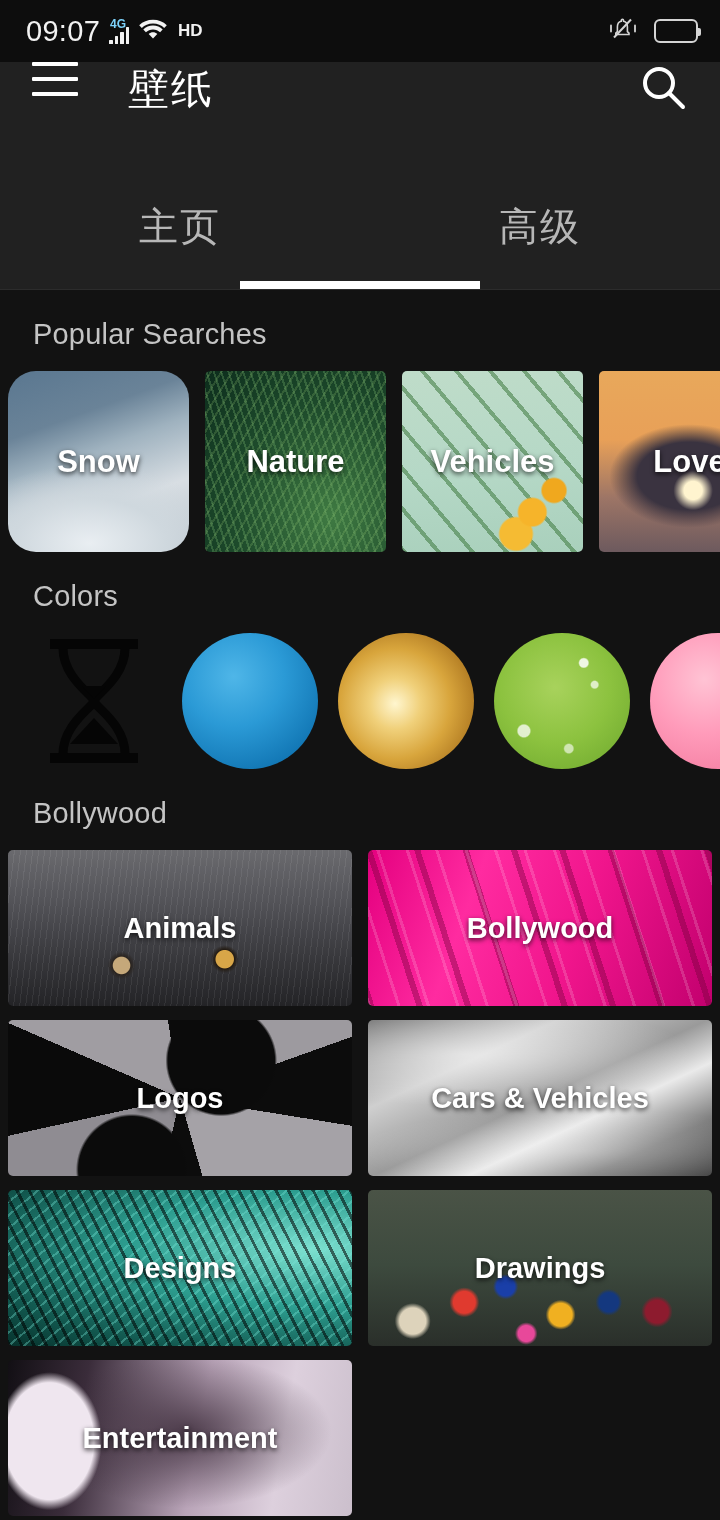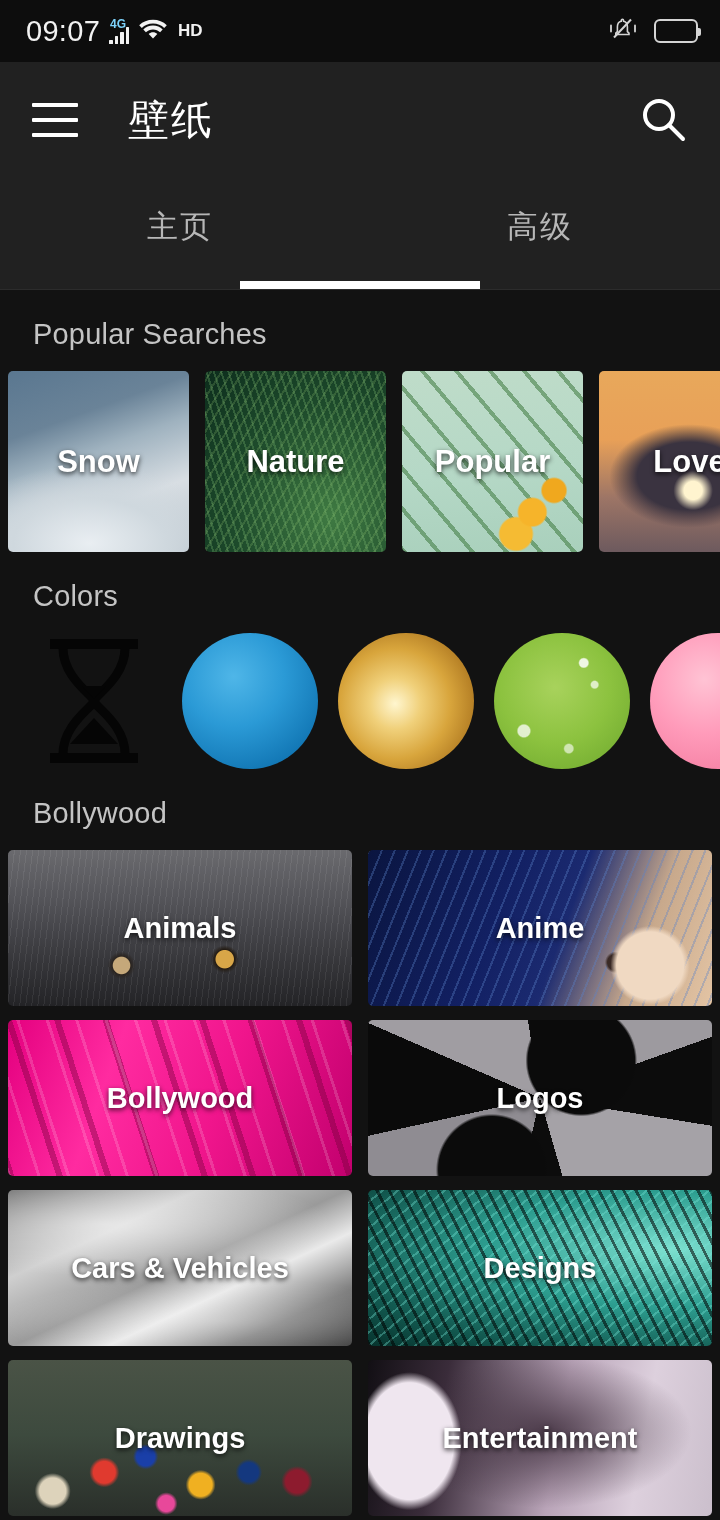--- a/index.html
+++ b/index.html
@@ -71,21 +71,20 @@
     background: #c9c9c9;
     border-radius: 2px;
     width: 92%;
   }
 
   
   .app-bar {
     height: 116px;
     background: #212121;
     display: flex;
-    align-items: center;
     padding: 0 30px 0 32px;
   }
   .hamburger {
     width: 46px; height: 34px;
     display: flex; flex-direction: column; justify-content: space-between;
     cursor: pointer;
     flex: none;
   }
   .hamburger span { display: block; height: 4px; background: #ffffff; border-radius: 1px; width: 100%; }
   .app-title {
@@ -106,21 +105,21 @@
     display: flex;
     position: relative;
     border-bottom: 1px solid #2c2c2c;
   }
   .tab {
     flex: 1;
     display: flex;
     align-items: center;
     justify-content: center;
     color: #b7b7b7;
-    font-size: 31px;
+    font-size: 39px;
     letter-spacing: 2px;
     cursor: pointer;
     position: relative;
     padding-bottom: 14px;
   }
   .tab.active { color: #ffffff; }
   .tab-indicator {
     position: absolute;
     bottom: 0;
     height: 8px;
@@ -174,20 +173,21 @@
     z-index: 3;
     padding: 0 6px;
   }
   .pop-card .label { font-size: 31px; }
 
   
   .img-snow {
     background:
       radial-gradient(ellipse 120% 70% at 45% 95%, #e9eef2 0%, #cfd8de 35%, rgba(207,216,222,0) 62%),
       linear-gradient(160deg, #5a7790 0%, #6a8398 28%, #9fb2bf 45%, #d8dee3 70%, #b9c3cb 100%);
+    border-radius: 28px;
   }
   .img-nature {
     background:
       repeating-linear-gradient(72deg, rgba(120,180,110,.30) 0 2px, rgba(0,0,0,0) 2px 7px),
       repeating-linear-gradient(-58deg, rgba(160,210,120,.20) 0 2px, rgba(0,0,0,0) 2px 9px),
       radial-gradient(ellipse at 70% 80%, #3f7a42 0%, #1d4a2b 55%, #0c2c1c 100%),
       linear-gradient(150deg, #09251a 0%, #14452c 50%, #0a2a1d 100%);
   }
   .img-flowers {
     background:
@@ -388,21 +388,21 @@
 
   <div class="section-title">Popular Searches</div>
   <div class="rail">
     <div class="pop-card img-snow">
       <div class="label">Snow</div>
     </div>
     <div class="pop-card img-nature">
       <div class="label">Nature</div>
     </div>
     <div class="pop-card img-flowers">
-      <div class="label">Popular</div>
+      <div class="label">Vehicles</div>
     </div>
     <div class="pop-card img-love">
       <div class="label">Love</div>
     </div>
   </div>
 
   <div class="section-title">Colors</div>
   <div class="colors-rail">
     <div class="swatch-placeholder">
       <svg width="106" height="130" viewBox="0 0 106 130">
@@ -416,23 +416,20 @@
     <div class="swatch sw-gold"></div>
     <div class="swatch sw-green"></div>
     <div class="swatch sw-pink"></div>
   </div>
 
   <div class="section-title">Bollywood</div>
   <div class="grid">
     <div class="cat-card img-animals">
       <div class="label">Animals</div>
     </div>
-    <div class="cat-card img-anime">
-      <div class="label">Anime</div>
-    </div>
     <div class="cat-card img-bollywood">
       <div class="label">Bollywood</div>
     </div>
     <div class="cat-card img-logos">
       <div class="label">Logos</div>
     </div>
     <div class="cat-card img-cars">
       <div class="label">Cars &amp; Vehicles</div>
     </div>
     <div class="cat-card img-designs">

